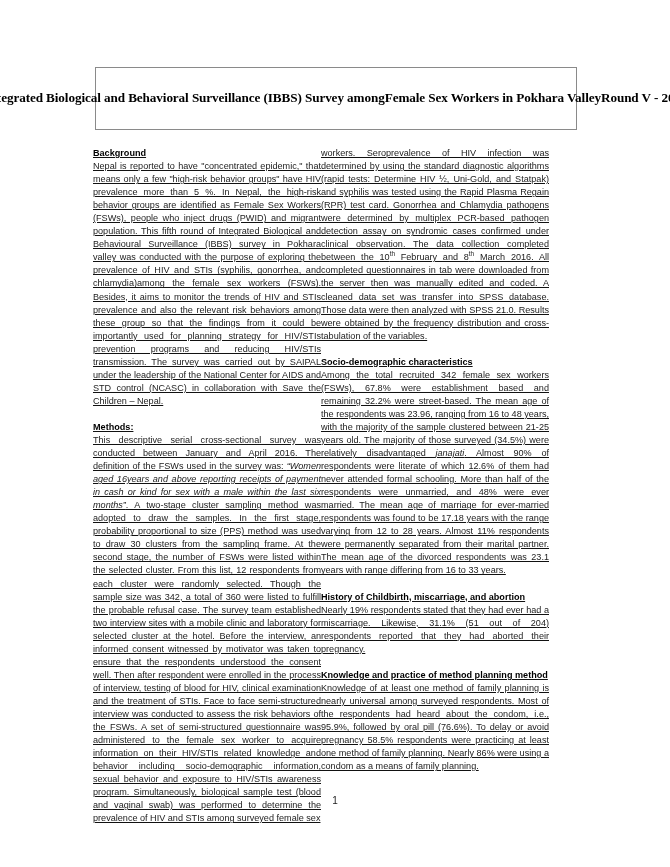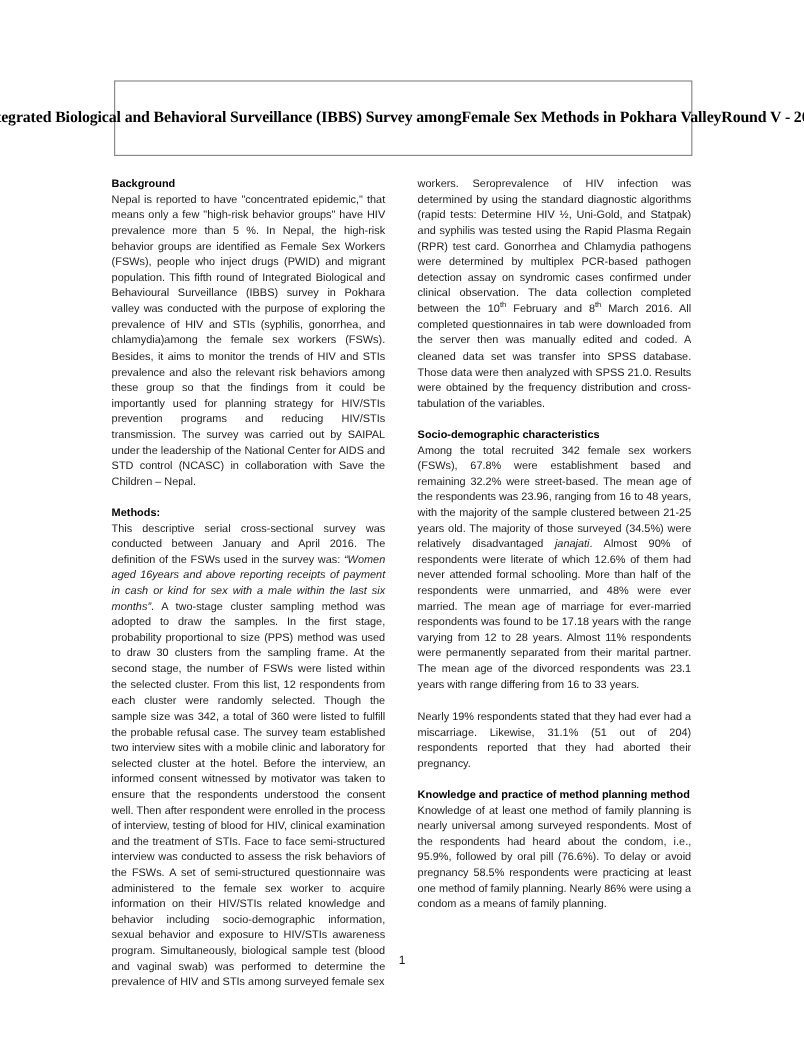--- a/index.html
+++ b/index.html
@@ -46,21 +46,21 @@
     color: #000000;
     white-space: nowrap;
     letter-spacing: -0.1px;
   }
   .columns {
     position: absolute;
     left: 93px;
     top: 147px;
     width: 484px;
     display: flex;
-    gap: 27px;
+    text-decoration: underline;
   }
   .col {
     width: 228px;
   }
   p.body {
     margin: 0;
     font-size: 9.1px;
     line-height: 13.05px;
     text-align: justify;
     text-justify: inter-word;
@@ -95,40 +95,41 @@
     color: #1b1b1b;
   }
 </style>
 </head>
 <body>
 
 <div class="page">
 
   <div class="title-box">
     <div class="title-line">Integrated Biological and Behavioral Surveillance (IBBS) Survey among</div>
-    <div class="title-line">Female Sex Methods in Pokhara Valley</div>
+    <div class="title-line">Female Sex Workers in Pokhara Valley</div>
     <div class="title-line">Round V - 2025</div>
   </div>
 
   <div class="columns">
 
     <div class="col">
       <h3 class="heading">Background</h3>
       <p class="body">Nepal is reported to have "concentrated epidemic," that means only a few "high-risk behavior groups" have HIV prevalence more than 5 %. In Nepal, the high-risk behavior groups are identified as Female Sex Workers (FSWs), people who inject drugs (PWID) and migrant population. This fifth round of Integrated Biological and Behavioural Surveillance (IBBS) survey in Pokhara valley was conducted with the purpose of exploring the prevalence of HIV and STIs (syphilis, gonorrhea, and chlamydia)among the female sex workers (FSWs). Besides, it aims to monitor the trends of HIV and STIs prevalence and also the relevant risk behaviors among these group so that the findings from it could be importantly used for planning strategy for HIV/STIs prevention programs and reducing HIV/STIs transmission. The survey was carried out by SAIPAL under the leadership of the National Center for AIDS and STD control (NCASC) in collaboration with Save the Children – Nepal.</p>
       <div class="gap"></div>
       <h3 class="heading">Methods:</h3>
       <p class="body"><span>This descriptive serial cross-sectional survey was conducted between January and April 2016. The definition of the FSWs used in the survey was: </span><span class="ital">“Women aged 16years and above reporting receipts of payment in cash or kind for sex with a male within the last six months”</span><span>. A two-stage cluster sampling method was adopted to draw the samples. In the first stage, probability proportional to size (PPS) method was used to draw 30 clusters from the sampling frame. At the second stage, the number of FSWs were listed within the selected cluster. From this list, 12 respondents from each cluster were randomly selected. Though the sample size was 342, a total of 360 were listed to fulfill the probable refusal case. The survey team established two interview sites with a mobile clinic and laboratory for selected cluster at the hotel. Before the interview, an informed consent witnessed by motivator was taken to ensure that the respondents understood the consent well. Then after respondent were enrolled in the process of interview, testing of blood for HIV, clinical examination and the treatment of STIs. Face to face semi-structured interview was conducted to assess the risk behaviors of the FSWs. A set of semi-structured questionnaire was administered to the female sex worker to acquire information on their HIV/STIs related knowledge and behavior including socio-demographic information, sexual behavior and exposure to HIV/STIs awareness program. Simultaneously, biological sample test (blood and vaginal swab) was performed to determine the prevalence of HIV and STIs among surveyed female sex</span></p>
     </div>
 
     <div class="col">
       <p class="body"><span>workers. Seroprevalence of HIV infection was determined by using the standard diagnostic algorithms (rapid tests: Determine HIV ½, Uni-Gold, and Statpak) and syphilis was tested using the Rapid Plasma Regain (RPR) test card. Gonorrhea and Chlamydia pathogens were determined by multiplex PCR-based pathogen detection assay on syndromic cases confirmed under clinical observation. The data collection completed between the 10</span><sup>th</sup><span> February and 8</span><sup>th</sup><span> March 2016. All completed questionnaires in tab were downloaded from the server then was manually edited and coded. A cleaned data set was transfer into SPSS database. Those data were then analyzed with SPSS 21.0. Results were obtained by the frequency distribution and cross-tabulation of the variables.</span></p>
       <div class="gap"></div>
       <h3 class="heading">Socio-demographic characteristics</h3>
       <p class="body"><span>Among the total recruited 342 female sex workers (FSWs), 67.8% were establishment based and remaining 32.2% were street-based. The mean age of the respondents was 23.96, ranging from 16 to 48 years, with the majority of the sample clustered between 21-25 years old. The majority of those surveyed (34.5%) were relatively disadvantaged </span><span class="ital">janajati</span><span>. Almost 90% of respondents were literate of which 12.6% of them had never attended formal schooling. More than half of the respondents were unmarried, and 48% were ever married.  The mean age of marriage for ever-married respondents was found to be 17.18 years with the range varying from 12 to 28 years.  Almost 11% respondents were permanently separated from their marital partner. The mean age of the divorced respondents was 23.1 years with range differing from 16 to 33 years.</span></p>
       <div class="gap"></div>
+      <h3 class="heading">History of Childbirth, miscarriage, and abortion</h3>
       <p class="body">Nearly 19% respondents stated that they had ever had a miscarriage.  Likewise, 31.1% (51 out of 204) respondents reported that they had aborted their pregnancy.</p>
       <div class="gap"></div>
       <h3 class="heading">Knowledge and practice of method planning method</h3>
       <p class="body">Knowledge of at least one method of family planning is nearly universal among surveyed respondents.  Most of the respondents had heard about the condom, i.e., 95.9%, followed by oral pill (76.6%). To delay or avoid pregnancy 58.5% respondents were practicing at least one method of family planning. Nearly 86% were using a condom as a means of family planning.</p>
     </div>
 
   </div>
 
   <div class="page-number">1</div>
 

